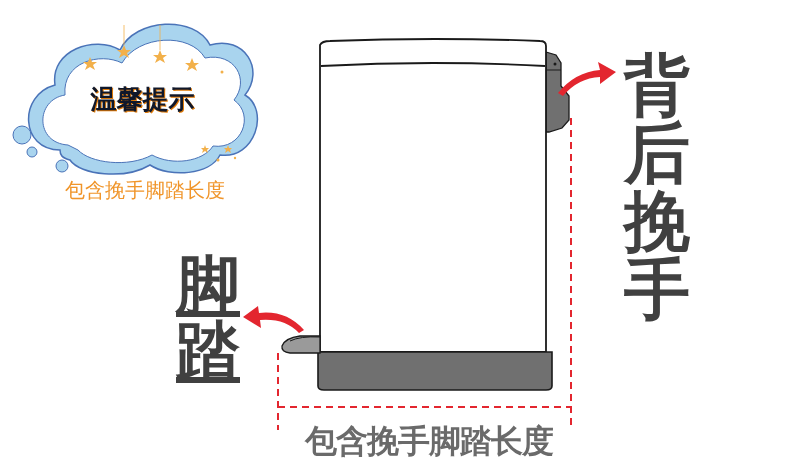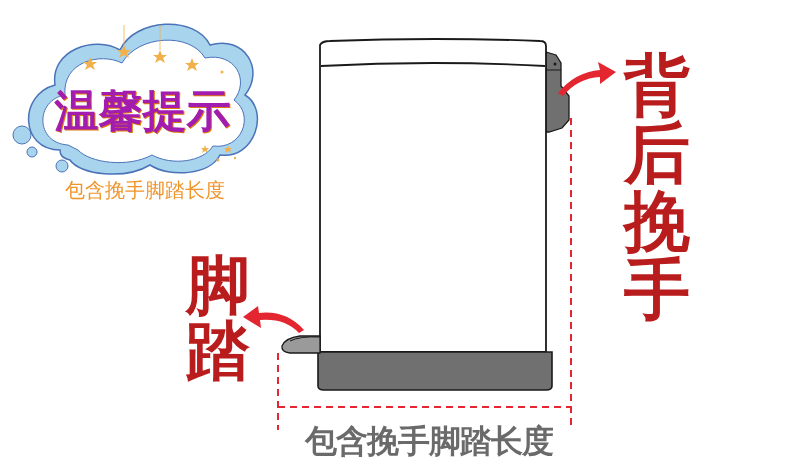--- a/index.html
+++ b/index.html
@@ -1,26 +1,26 @@
 <!DOCTYPE html>
 <html><head>
 <meta charset="utf-8">
 <style>
   html, body { margin: 0; padding: 0; }
   body { width: 790px; height: 470px; background: #ffffff; position: relative; overflow: hidden;
          font-family: "DejaVu Sans", sans-serif; }
   #art { position: absolute; left: 0; top: 0; }
   .tip-title { position: absolute; left: 50px; top: 82px; width: 185px; text-align: center;
-               font-size: 44px; font-weight: bold; color: #a21caf; letter-spacing: 0px;
+               font-size: 26px; font-weight: bold; color: #0f172a; letter-spacing: 0px;
                text-shadow: 1px 1px 0 #e07a08; }
   .tip-sub { position: absolute; left: 30px; top: 178px; width: 230px; text-align: center;
              font-size: 20px; line-height: 24px; color: #f0952a; }
-  .vlabel { position: absolute; font-weight: bold; color: #b91c1c; text-align: center; }
+  .vlabel { position: absolute; font-weight: bold; color: #404040; text-align: center; }
   .v-back { left: 618px; top: 52px; width: 78px; font-size: 66px; line-height: 68px; }
-  .v-foot { left: 182px; top: 252px; width: 72px; font-size: 64px; line-height: 66px; }
+  .v-foot { left: 172px; top: 252px; width: 72px; font-size: 64px; line-height: 66px; text-decoration: underline; }
   .bottom-caption { position: absolute; left: 284px; top: 420px; width: 290px; text-align: center;
                     font-size: 32px; font-weight: bold; color: #6a6a6a; letter-spacing: -1px; }
 </style>
 </head>
 <body>
 
 <svg id="art" width="790" height="470" viewBox="0 0 790 470">
 
   <g>
     <path d="M60,150 C20,150 18,95 55,85 C50,50 95,35 120,50 C135,18 195,15 210,45 C245,35 265,70 245,95 C270,110 255,160 220,155 C210,175 170,178 150,165 C125,180 80,175 70,160 C62,158 60,155 60,150 Z" fill="#a9d4ee" stroke="#4a73b8" stroke-width="1.5"></path>

